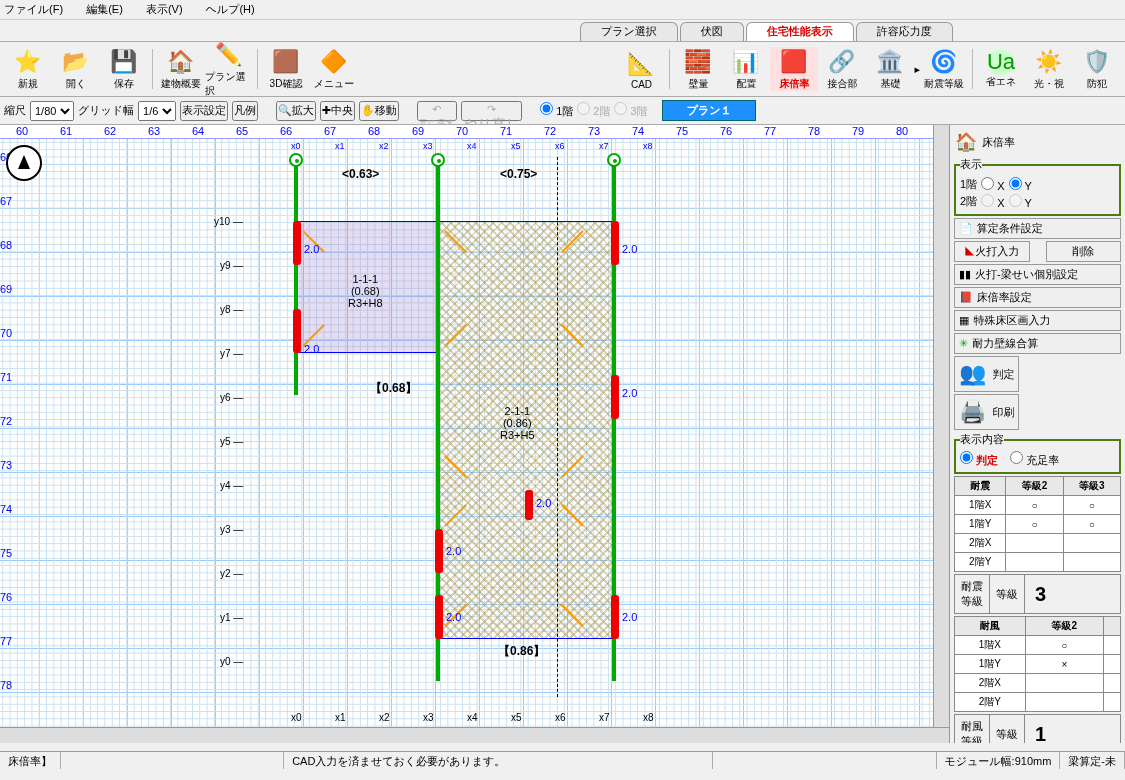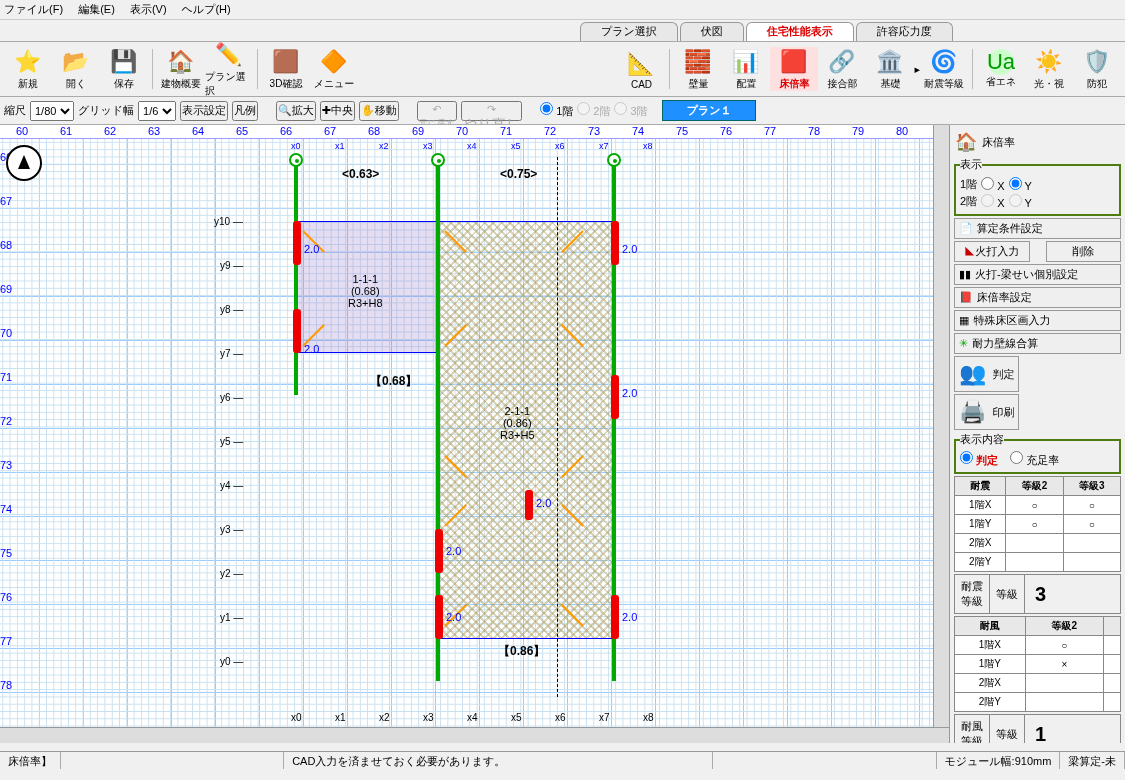--- a/index.html
+++ b/index.html
@@ -1,20 +1,20 @@
 <!DOCTYPE html>
 <html><head>
 <meta charset="utf-8">
 <style>
 * { box-sizing: border-box; margin: 0; padding: 0; font-family: "MS Gothic", "Meiryo", sans-serif; font-size: 11px; }
 body { background: #f0f0f0; width: 1125px; height: 780px; overflow: hidden; }
 
 
 .menubar { height: 20px; background: #f0f0f0; padding: 2px 4px; border-bottom: 1px solid #ccc; }
-.menubar span { margin-right: 12px; cursor: pointer; }
+.menubar span { margin-right: 20px; cursor: pointer; }
 
 
 .tabrow { height: 22px; background: #f0f0f0; display: flex; gap: 2px; padding: 2px 0 0 580px; border-bottom:1px solid #aaa;}
 .tab { border: 1px solid #999; border-bottom: none; padding: 1px 20px; background: #e8e8e8; border-radius: 6px 6px 0 0; }
 .tab.active { color: #d00; font-weight: bold; background: #fff; }
 
 
 .toolbar { height: 55px; background: #f0f0f0; display: flex; align-items: center; padding: 0 4px; border-bottom:1px solid #aaa; }
 .tbtn { display: flex; flex-direction: column; align-items: center; width: 48px; cursor: pointer; }
 .tbtn .ic { width: 30px; height: 30px; display:flex; align-items:center; justify-content:center; font-size:22px; }
@@ -329,21 +329,21 @@
       <div class="redpill" style="left:435px;top:470px;height:44px"></div>
       <div class="valtxt" style="left:446px;top:486px">2.0</div>
       <div class="redpill" style="left:611px;top:470px;height:44px"></div>
       <div class="valtxt" style="left:622px;top:486px">2.0</div>
       <div class="redpill" style="left:525px;top:365px;height:30px"></div>
       <div class="valtxt" style="left:536px;top:372px">2.0</div>
 
       <div class="centtxt" style="left:348px;top:148px"><span>1-1-1</span><br><span>(0.68)</span><br><span>R3+H8</span></div>
       <div class="centtxt" style="left:500px;top:280px"><span>2-1-1</span><br><span>(0.86)</span><br><span>R3+H5</span></div>
 
-      <div class="brktxt" style="left:370px;top:248px">【0.68】</div>
+      <div class="brktxt" style="left:370px;top:255px">【0.68】</div>
       <div class="brktxt" style="left:498px;top:518px">【0.86】</div>
 
       <div class="vscroll"></div>
       <div class="hscroll"></div>
     </div>
   </div>
 
   <div class="sidepanel">
     <div class="sp-title">
         <span class="ic">🏠</span>

